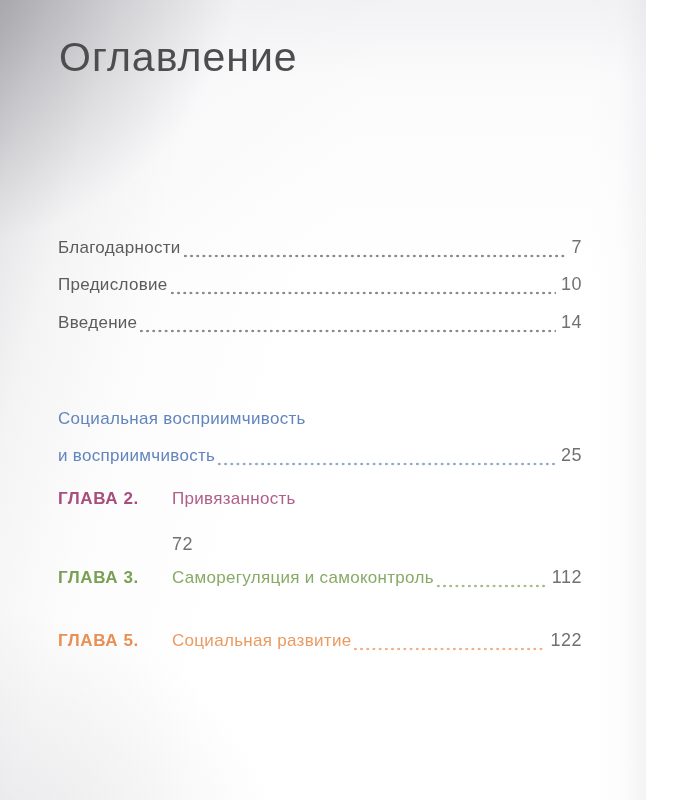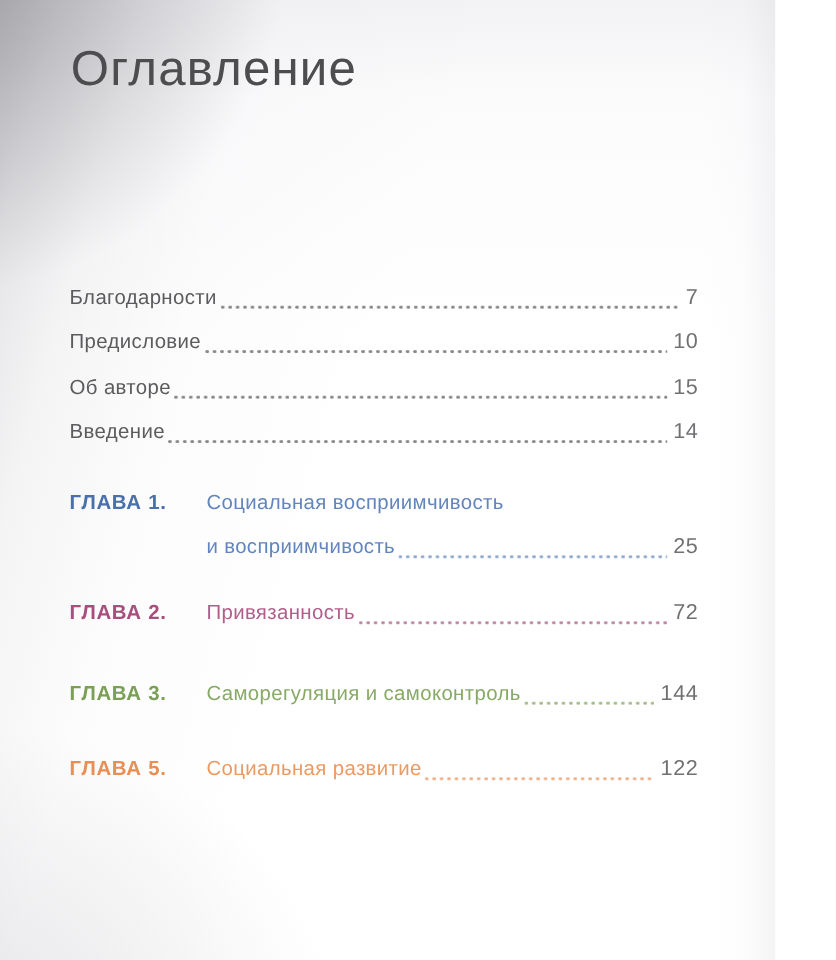--- a/index.html
+++ b/index.html
@@ -58,39 +58,39 @@
     background-position: left bottom;
   }
   .chapter {
     position: absolute;
     left: 58px;
     right: 64px;
     display: flex;
     align-items: flex-start;
   }
   .ch1 { top: 400px; }
-  .ch2 { top: 492px; }
+  .ch2 { top: 480px; }
   .ch3 { top: 559px; }
   .ch4 { top: 622px; }
   .ch-label {
     flex: none;
     width: 114px;
     font-weight: bold;
     font-size: 17px;
     letter-spacing: 0.6px;
     line-height: 37.4px;
     white-space: nowrap;
   }
   .ch-body { flex: 1; min-width: 0; }
   .ch-line { font-size: 17px; letter-spacing: 0.3px; line-height: 37.4px; height: 37.4px; }
   .ch1 .ch-label { color: #4a70ab; }
   .ch1 .ch-line  { color: #6285bd; }
   .ch1 .dots     { color: #93aacd; }
   .ch2 .ch-label { color: #a84e7d; }
-  .ch2 .ch-line  { color: #b05e8a; }
+  .ch2 .ch-line  { color: #b05e8a; flex-direction: column; }
   .ch2 .dots     { color: #bd88a4; }
   .ch3 .ch-label { color: #79a055; }
   .ch3 .ch-line  { color: #87aa66; }
   .ch3 .dots     { color: #a3bd8c; }
   .ch4 .ch-label { color: #e88f53; }
   .ch4 .ch-line  { color: #eb9a62; }
   .ch4 .dots     { color: #eeb189; }
 </style>
 </head>
 <body>
@@ -104,33 +104,27 @@
       <span>Благодарности</span>
       <span class="dots"></span>
       <span class="num">7</span>
     </div>
     <div class="row">
       <span>Предисловие</span>
       <span class="dots"></span>
       <span class="num">10</span>
     </div>
     <div class="row">
-      <span>Об авторе</span>
-      <span class="dots"></span>
-      <span class="num">15</span>
-    </div>
-    <div class="row">
       <span>Введение</span>
       <span class="dots"></span>
       <span class="num">14</span>
     </div>
   </div>
 
   <div class="chapter ch1">
-    <span class="ch-label">ГЛАВА 1.</span>
     <div class="ch-body">
       <div class="ch-line">Социальная восприимчивость</div>
       <div class="ch-line row">
         <span>и восприимчивость</span>
         <span class="dots"></span>
         <span class="num">25</span>
       </div>
     </div>
   </div>
 
@@ -144,21 +138,21 @@
       </div>
     </div>
   </div>
 
   <div class="chapter ch3">
     <span class="ch-label">ГЛАВА 3.</span>
     <div class="ch-body">
       <div class="ch-line row">
         <span>Саморегуляция и самоконтроль</span>
         <span class="dots"></span>
-        <span class="num">144</span>
+        <span class="num">112</span>
       </div>
     </div>
   </div>
 
   <div class="chapter ch4">
     <span class="ch-label">ГЛАВА 5.</span>
     <div class="ch-body">
       <div class="ch-line row">
         <span>Социальная развитие</span>
         <span class="dots"></span>

